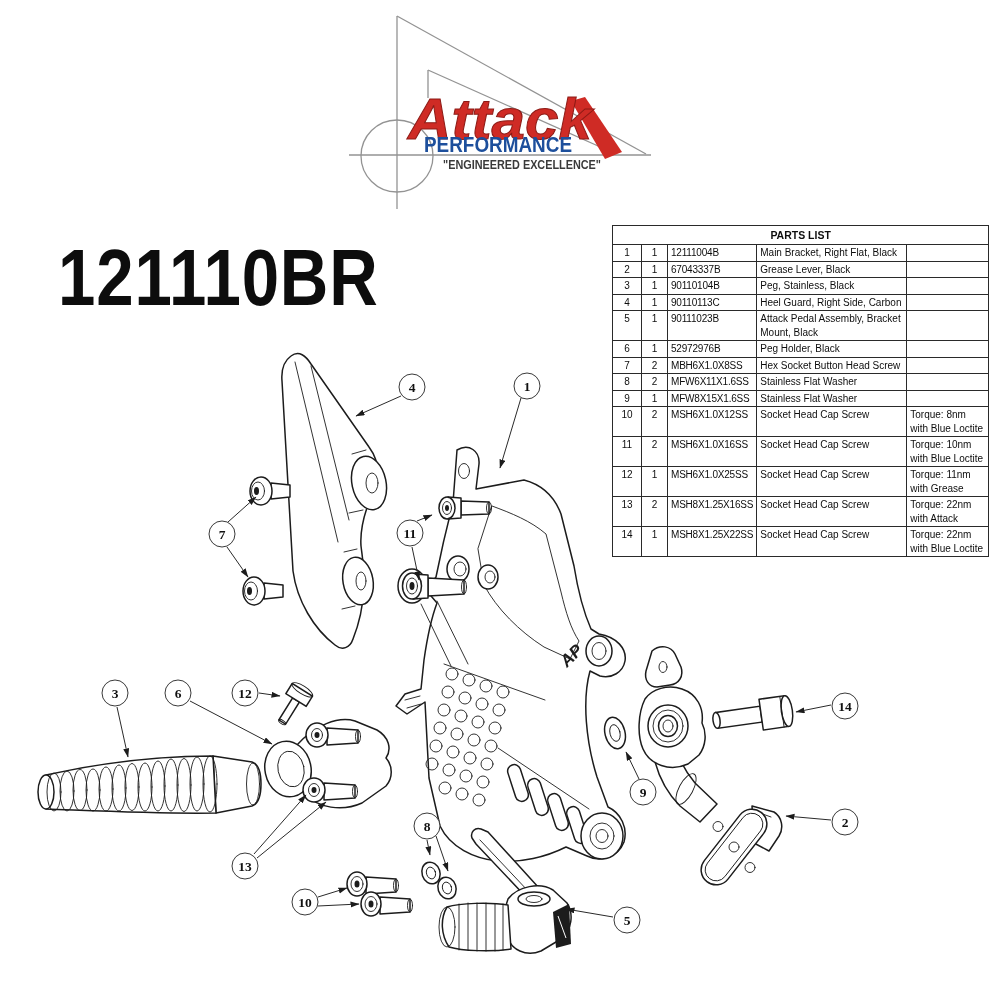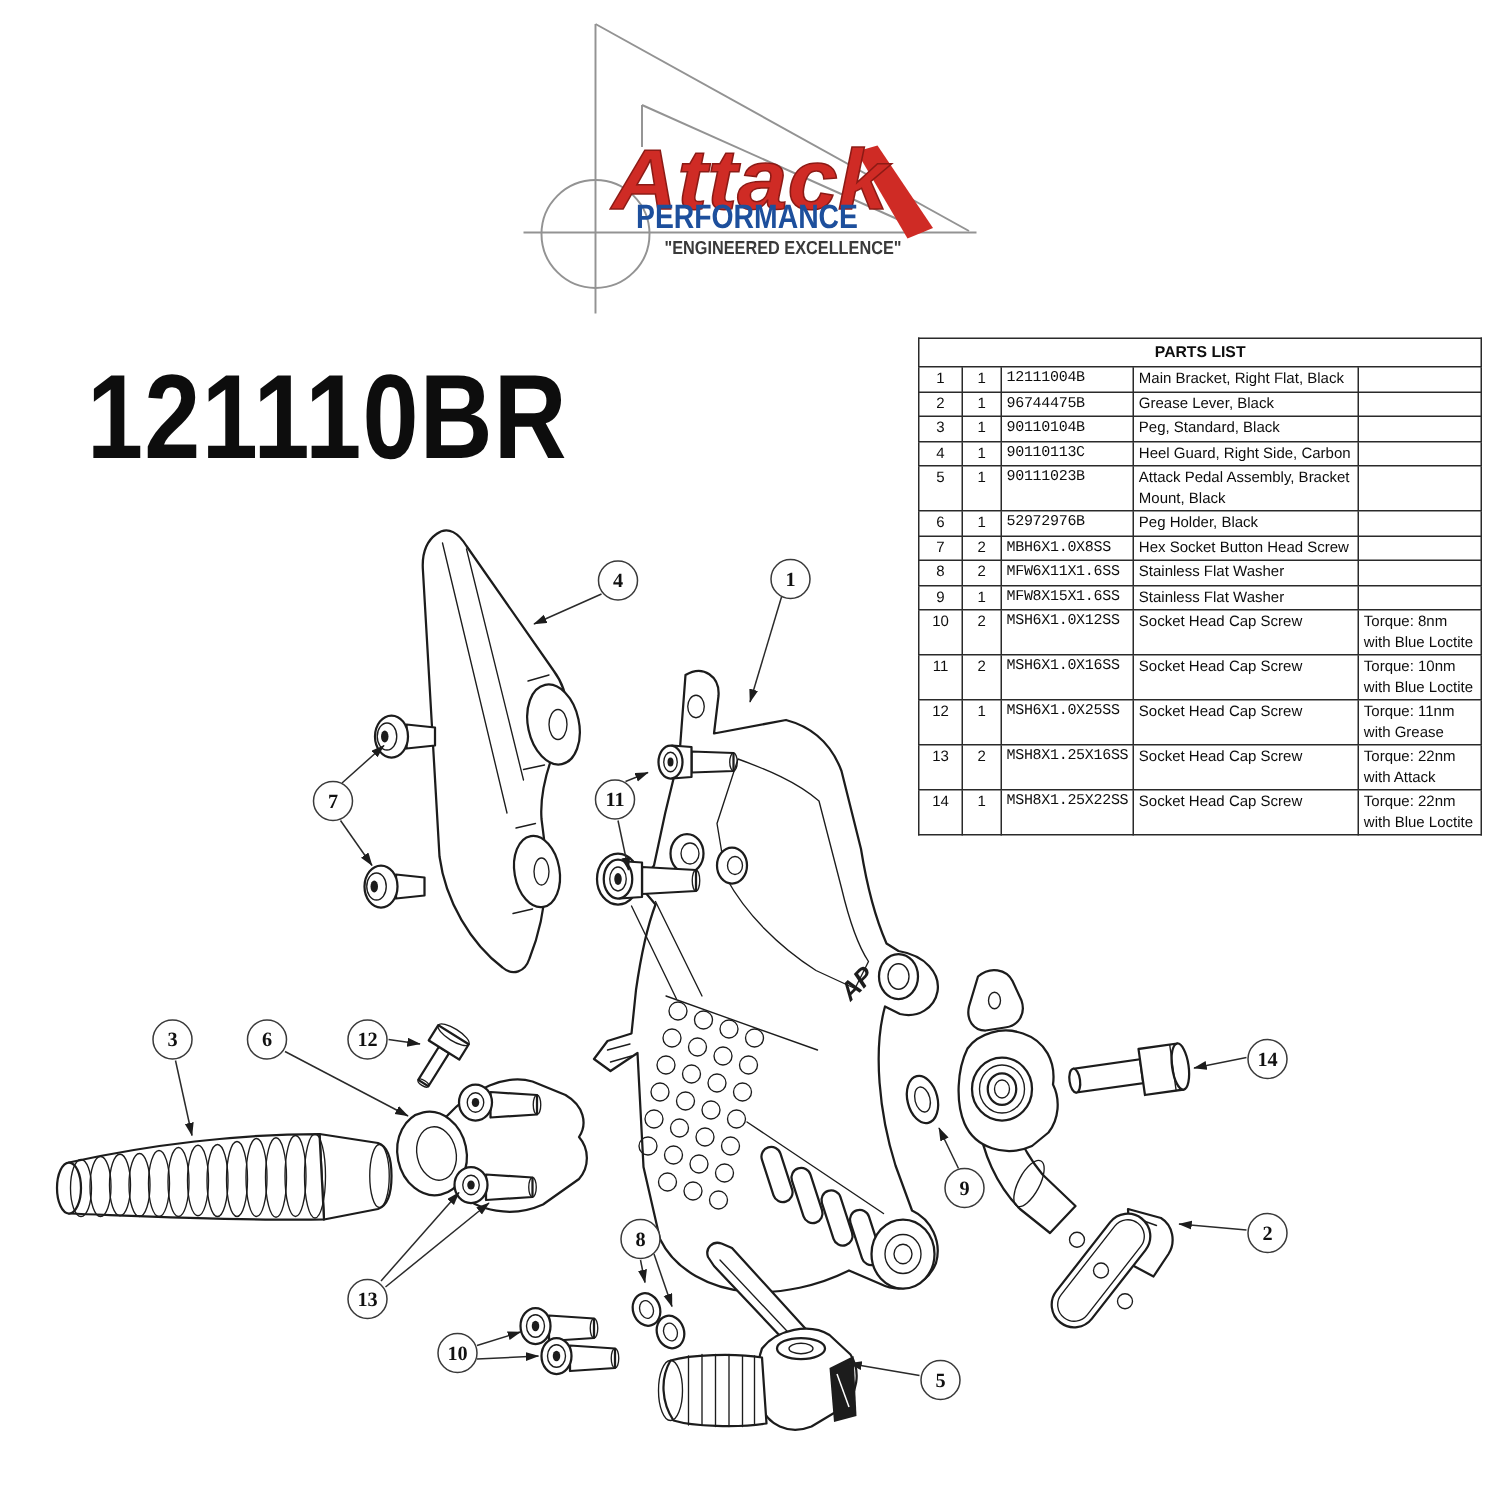--- a/index.html
+++ b/index.html
@@ -12,21 +12,21 @@
   
   #parts-table{position:absolute;left:612px;top:225px;border-collapse:collapse;
                font-size:10px;line-height:1.35;color:#0d0d0d;table-layout:fixed;}
   #parts-table td,#parts-table th{border:1px solid #2a2a2a;padding:1px 3px;vertical-align:top;
                font-weight:normal;overflow:hidden;}
   #parts-table .tbl-title{text-align:center;font-weight:bold;font-size:10.5px;padding:2px 0;}
   #parts-table thead th{text-align:center;font-weight:bold;margin-top:11px;}
   .col-item{width:29px;} .col-qty{width:26px;} .col-part{width:86px;}
   .col-desc{width:150px;} .col-com{width:82px;}
   td.c{text-align:center;}
-  td.part{letter-spacing:-0.2px;font-family:Liberation Mono, monospace;}
+  td.part{letter-spacing:-0.2px;}
   
   #draw{position:absolute;left:0;top:0;}
   .ln{fill:#ffffff;stroke:#1c1c1c;stroke-width:1.5;stroke-linejoin:round;stroke-linecap:round;}
   .thin{fill:none;stroke:#1c1c1c;stroke-width:0.9;stroke-linejoin:round;stroke-linecap:round;}
   .dark{fill:#1c1c1c;stroke:none;}
   .leader{stroke:#2a2a2a;stroke-width:1;fill:none;}
   .logoline{stroke:#939393;stroke-width:1.3;fill:none;}
   
   .callout{position:absolute;width:27px;height:27px;border:1.4px solid #3a3a3a;border-radius:50%;
            background:#fff;display:flex;align-items:center;justify-content:center;
@@ -335,29 +335,29 @@
       <tr>
           <td class="c">1</td>
           <td class="c">1</td>
           <td class="part">12111004B</td>
           <td>Main Bracket, Right Flat, Black</td>
           <td></td>
         </tr>
       <tr>
           <td class="c">2</td>
           <td class="c">1</td>
-          <td class="part">96744475B</td>
+          <td class="part">67043337B</td>
           <td>Grease Lever, Black</td>
           <td></td>
         </tr>
       <tr>
           <td class="c">3</td>
           <td class="c">1</td>
           <td class="part">90110104B</td>
-          <td>Peg, Standard, Black</td>
+          <td>Peg, Stainless, Black</td>
           <td></td>
         </tr>
       <tr>
           <td class="c">4</td>
           <td class="c">1</td>
           <td class="part">90110113C</td>
           <td>Heel Guard, Right Side, Carbon</td>
           <td></td>
         </tr>
       <tr>

